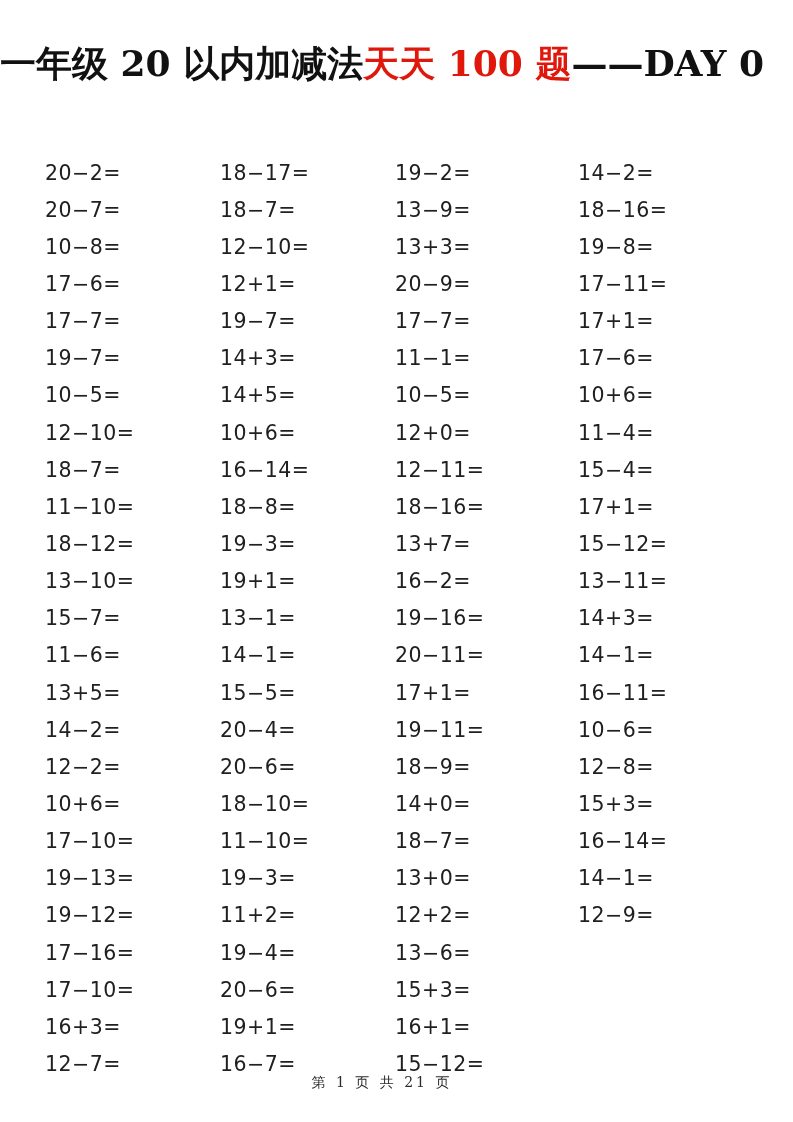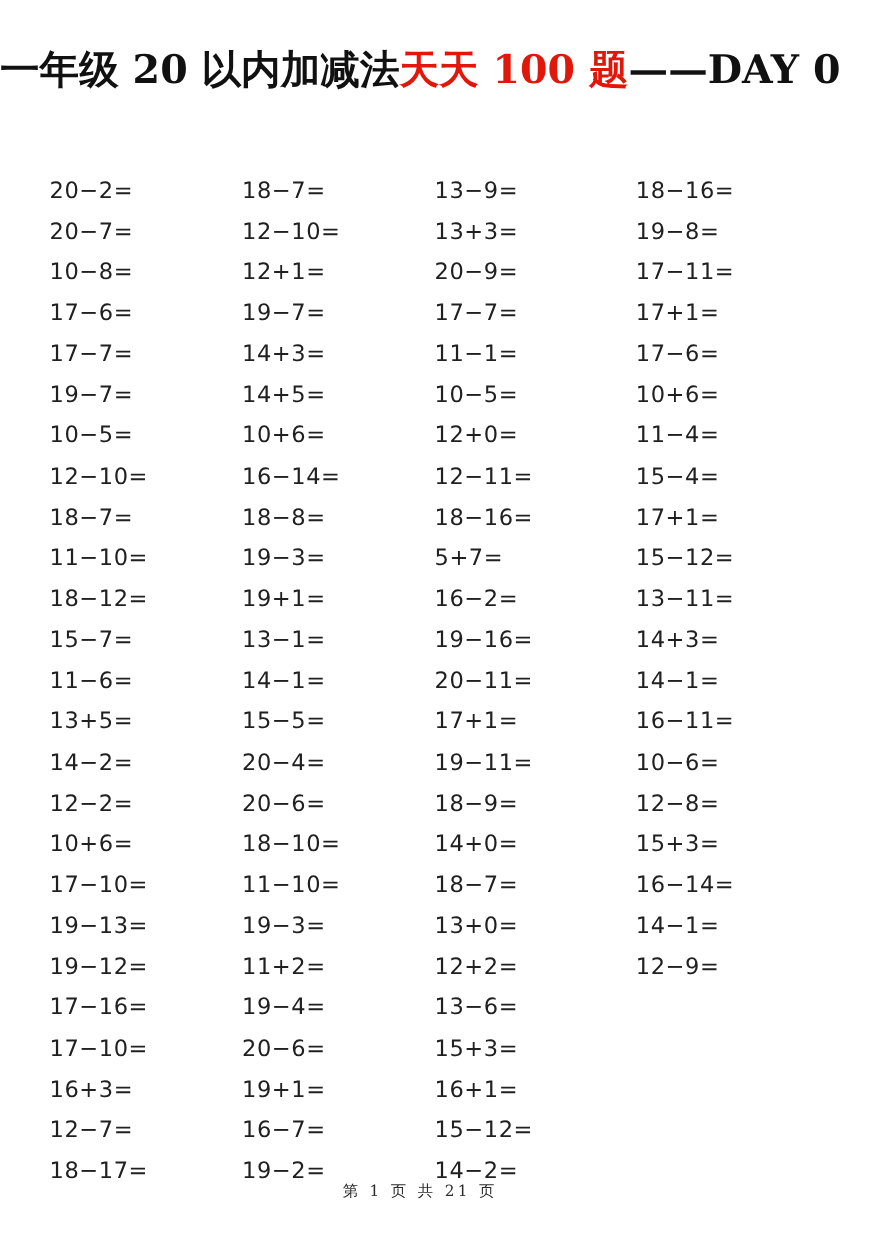--- a/index.html
+++ b/index.html
@@ -79,20 +79,21 @@
       <div class="problem">20−7=</div>
       <div class="problem">10−8=</div>
       <div class="problem">17−6=</div>
       <div class="problem">17−7=</div>
       <div class="problem">19−7=</div>
       <div class="problem">10−5=</div>
       <div class="problem">12−10=</div>
       <div class="problem">18−7=</div>
       <div class="problem">11−10=</div>
       <div class="problem">18−12=</div>
+      <div class="problem">13−10=</div>
       <div class="problem">15−7=</div>
       <div class="problem">11−6=</div>
       <div class="problem">13+5=</div>
       <div class="problem">14−2=</div>
       <div class="problem">12−2=</div>
       <div class="problem">10+6=</div>
       <div class="problem">17−10=</div>
       <div class="problem">19−13=</div>
       <div class="problem">19−12=</div>
       <div class="problem">17−16=</div>
@@ -127,21 +128,21 @@
       <div class="problem">19−2=</div>
       <div class="problem">13−9=</div>
       <div class="problem">13+3=</div>
       <div class="problem">20−9=</div>
       <div class="problem">17−7=</div>
       <div class="problem">11−1=</div>
       <div class="problem">10−5=</div>
       <div class="problem">12+0=</div>
       <div class="problem">12−11=</div>
       <div class="problem">18−16=</div>
-      <div class="problem">5+7=</div>
+      <div class="problem">13+7=</div>
       <div class="problem">16−2=</div>
       <div class="problem">19−16=</div>
       <div class="problem">20−11=</div>
       <div class="problem">17+1=</div>
       <div class="problem">19−11=</div>
       <div class="problem">18−9=</div>
       <div class="problem">14+0=</div>
       <div class="problem">18−7=</div>
       <div class="problem">13+0=</div>
       <div class="problem">12+2=</div>

